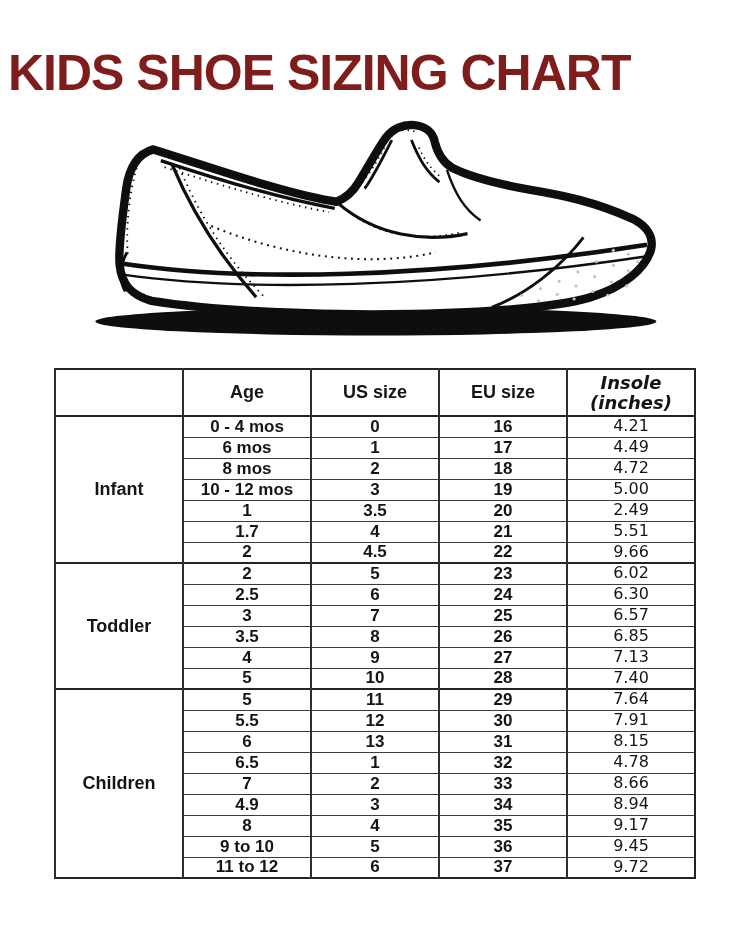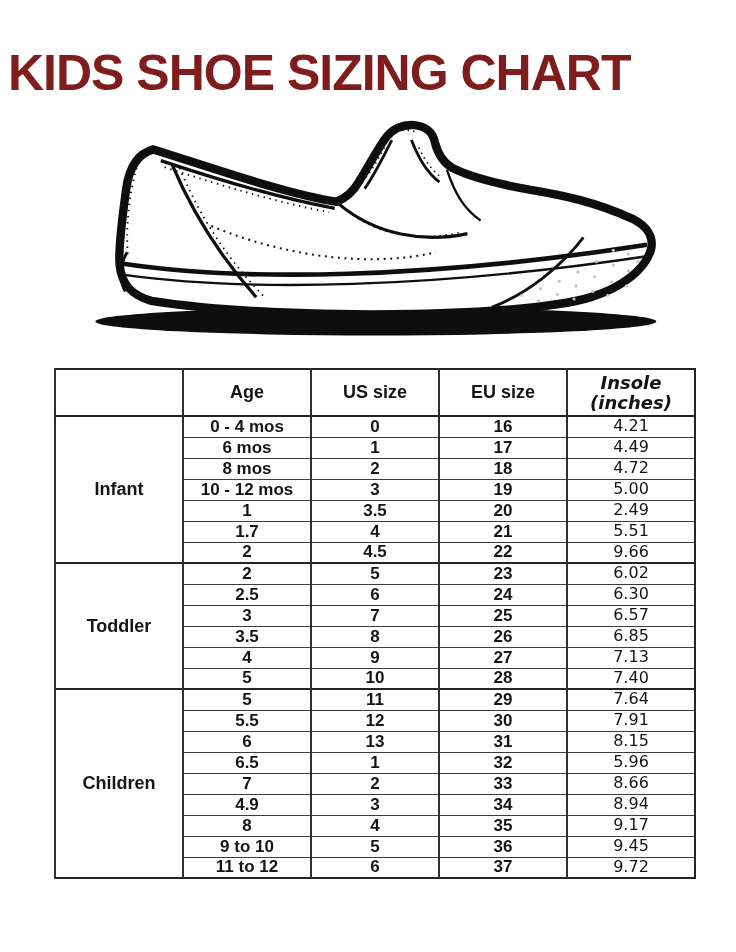--- a/index.html
+++ b/index.html
@@ -257,21 +257,21 @@
       <tr>
         <td class="col-age">6</td>
         <td class="col-us">13</td>
         <td class="col-eu">31</td>
         <td class="col-insole">8.15</td>
       </tr>
       <tr>
         <td class="col-age">6.5</td>
         <td class="col-us">1</td>
         <td class="col-eu">32</td>
-        <td class="col-insole">5.96</td>
+        <td class="col-insole">4.78</td>
       </tr>
       <tr>
         <td class="col-age">7</td>
         <td class="col-us">2</td>
         <td class="col-eu">33</td>
         <td class="col-insole">8.66</td>
       </tr>
       <tr>
         <td class="col-age">4.9</td>
         <td class="col-us">3</td>

